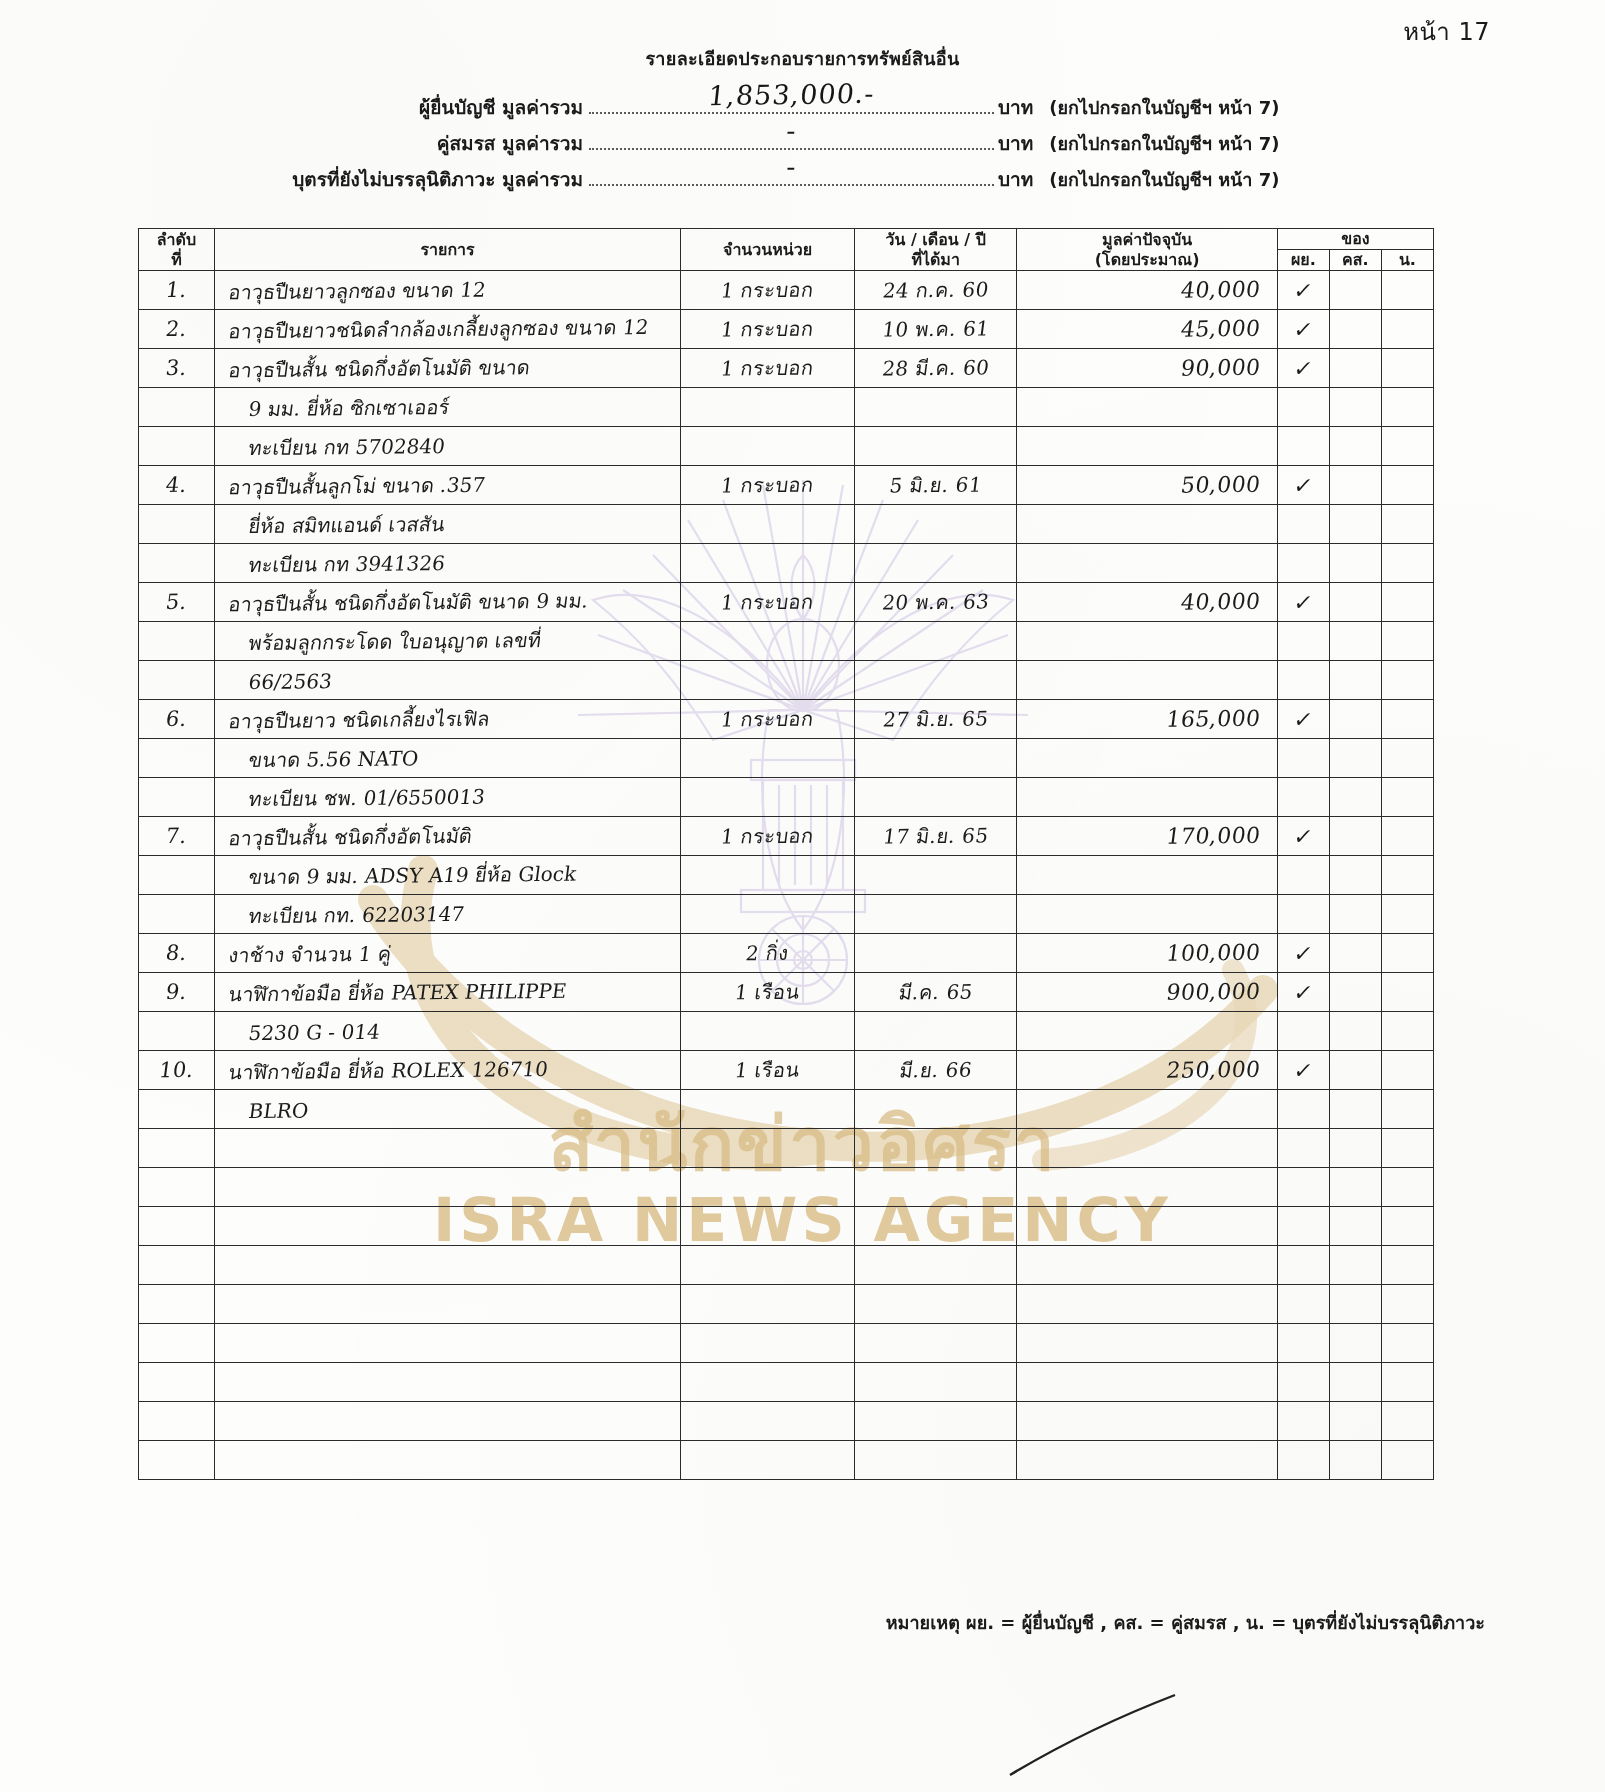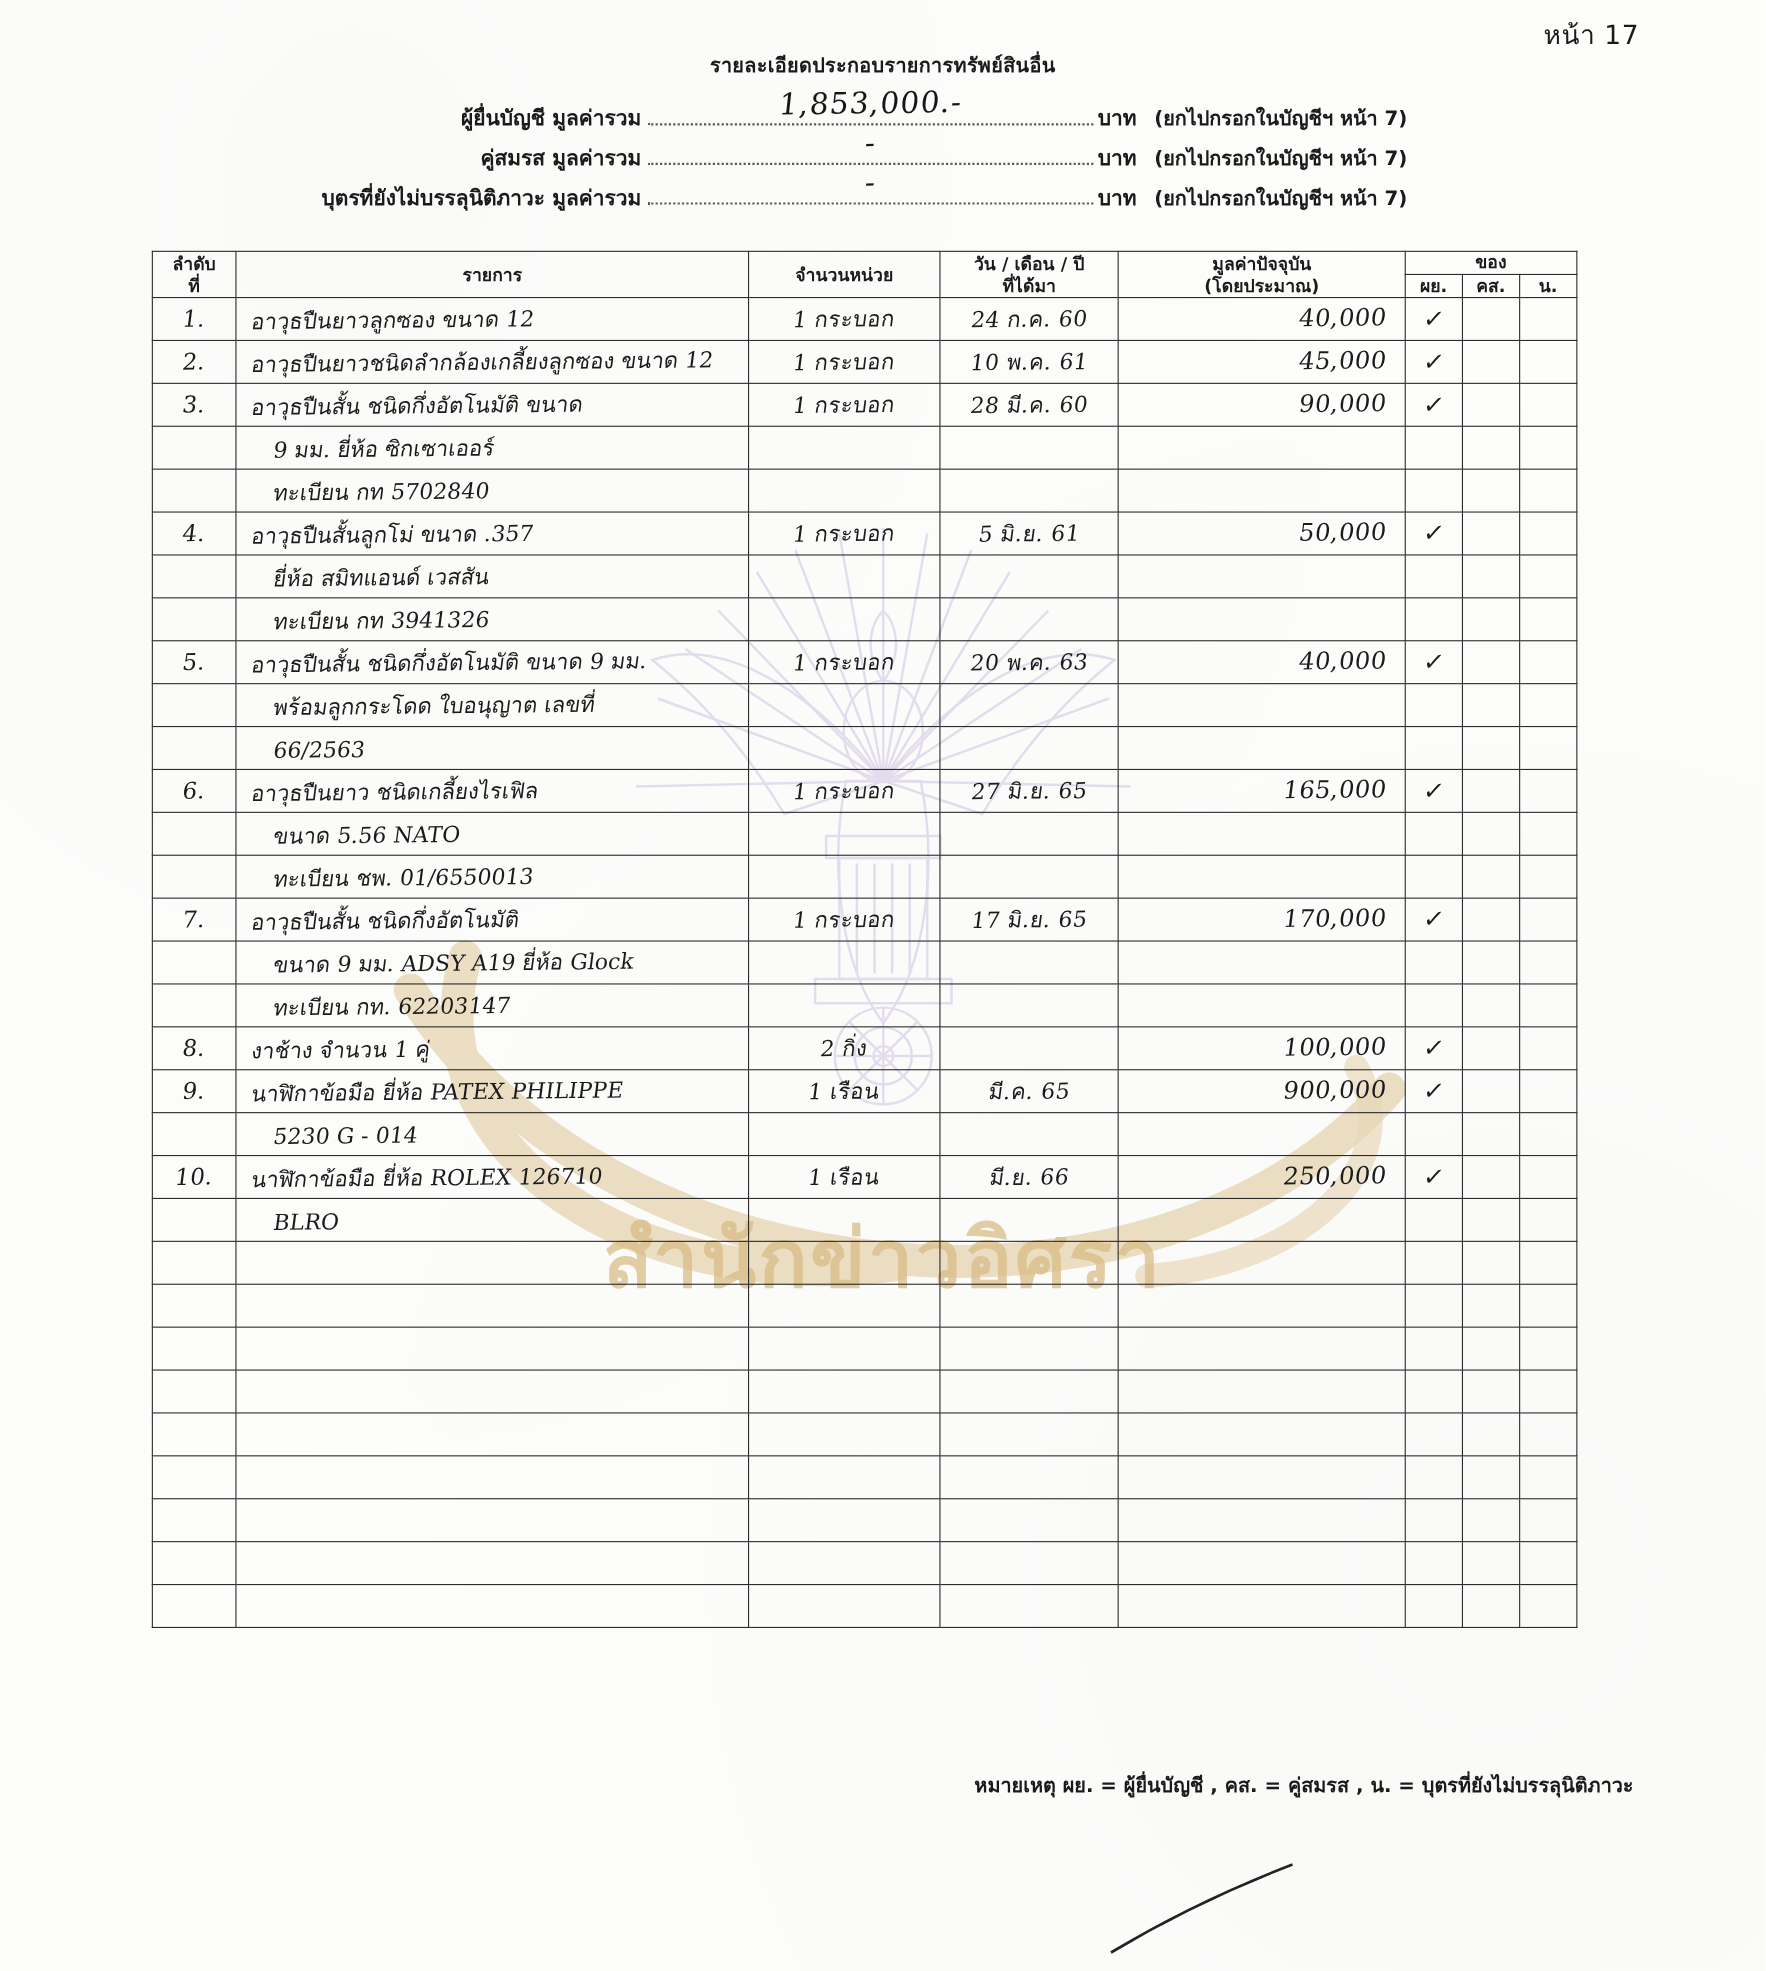--- a/index.html
+++ b/index.html
@@ -256,20 +256,21 @@
       <g fill="none" stroke="#d8bb83" stroke-width="30" stroke-linecap="round" opacity="0.85">
         <path d="M120 50 C 300 340, 800 380, 1010 140"></path>
         <path d="M170 20 C 120 200, 330 330, 560 300"></path>
       </g>
       <g fill="none" stroke="#d8bb83" stroke-width="22" stroke-linecap="round" opacity="0.7">
         <path d="M980 120 C 1030 210, 930 300, 790 310"></path>
       </g>
     </svg>
   </div>
   <div class="wm-thai">สำนักข่าวอิศรา</div>
+  <div class="wm-eng">ISRA NEWS AGENCY</div>
 
   <div class="page-number">หน้า 17</div>
   <div class="doc-title">รายละเอียดประกอบรายการทรัพย์สินอื่น</div>
 
   <div class="summary">
 
     <div class="sum-row">
       <div class="sum-label">ผู้ยื่นบัญชี  มูลค่ารวม</div>
       <div class="sum-dotted">
         <span class="sum-hand">1,853,000.-</span>

